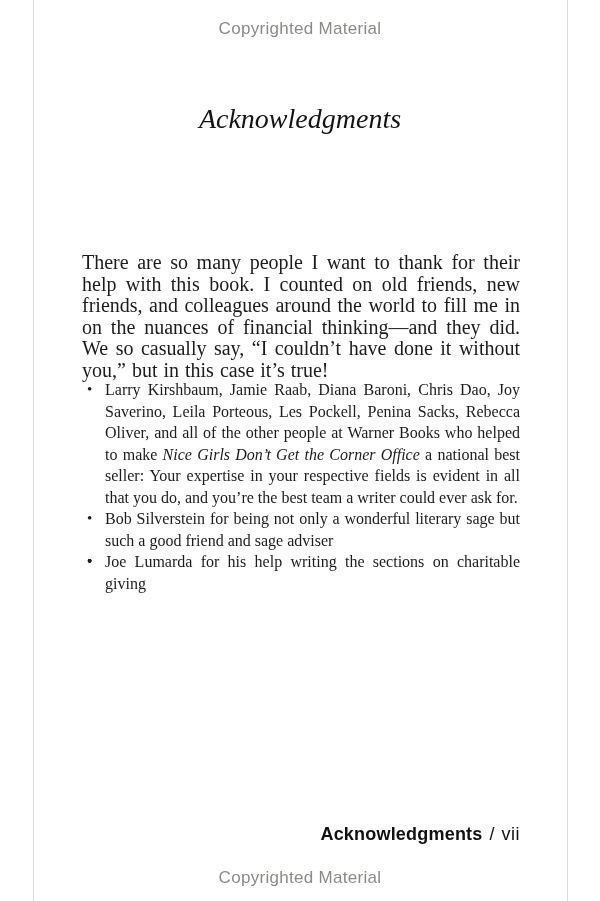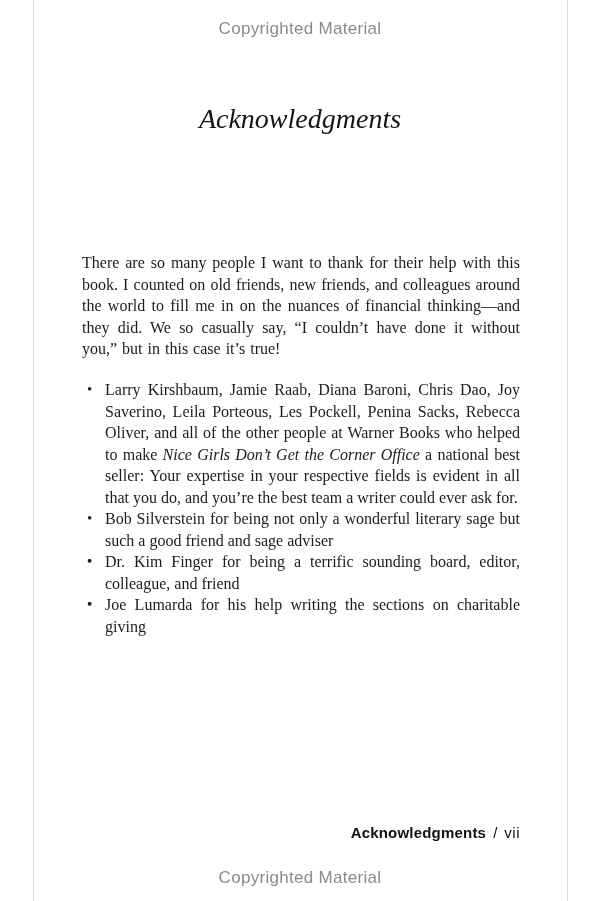--- a/index.html
+++ b/index.html
@@ -45,21 +45,21 @@
     font-style: italic;
     font-weight: 400;
     font-size: 28px;
     color: #141414;
   }
   .intro {
     position: absolute;
     top: 252px;
     left: 82px;
     width: 438px;
-    font-size: 16px;
+    font-size: 20px;
     line-height: 21.5px;
     text-align: justify;
     word-spacing: 1px;
   }
   .bullets {
     position: absolute;
     top: 379px;
     left: 82px;
     width: 438px;
     list-style: none;
@@ -75,21 +75,21 @@
     position: absolute;
     left: 5px;
     top: 0;
     font-size: 15px;
   }
   .footer {
     position: absolute;
     top: 824px;
     right: 80px;
     font-family: "Liberation Sans", sans-serif;
-    font-size: 15px;
+    font-size: 18px;
     color: #111111;
   }
   .footer .label { font-weight: 700; letter-spacing: 0.2px; }
   .footer .sep   { font-weight: 400; padding: 0 7px; }
   .footer .pnum  { font-weight: 400; letter-spacing: 0.5px; }
 </style>
 </head>
 <body>
 
 <div class="page">
@@ -99,21 +99,21 @@
   <div class="copyright copyright-top">Copyrighted Material</div>
 
   <h1 class="title">Acknowledgments</h1>
 
   <p class="intro">There are so many people I want to thank for their help with this book. I counted on old friends, new friends, and colleagues around the world to fill me in on the nuances of financial thinking—and they did. We so casually say, “I couldn’t have done it without you,” but in this case it’s true!</p>
 
   <ul class="bullets">
       <li><span class="marker">•</span><span><span>Larry Kirshbaum, Jamie Raab, Diana Baroni, Chris Dao, Joy Saverino, Leila Porteous, Les Pockell, Penina Sacks, Rebecca Oliver, and all of the other people at Warner Books who helped to make </span><i>Nice Girls Don’t Get the Corner Office</i><span> a national best seller: Your expertise in your respective fields is evident in all that you do, and you’re the best team a writer could ever ask for.</span></span></li>
       <li><span class="marker">•</span><span><span>Bob Silverstein for being not only a wonderful literary sage but such a good friend and sage adviser</span></span></li>
       <li><span class="marker">•</span></li>
-      <li><span class="marker">•</span><span><span>Dr. Kim Finger for being a terrific sounding board, editor, colleague, and friend</span></span></li>
+      <li><span class="marker">•</span></li>
       <li><span class="marker">•</span></li>
       <li><span class="marker">•</span><span><span>Joe Lumarda for his help writing the sections on charitable giving</span></span></li>
     </ul>
 
   <div class="footer">
     <span class="label">Acknowledgments</span><span class="sep">/</span><span class="pnum">vii</span>
   </div>
 
   <div class="copyright copyright-bottom">Copyrighted Material</div>
 </div>

